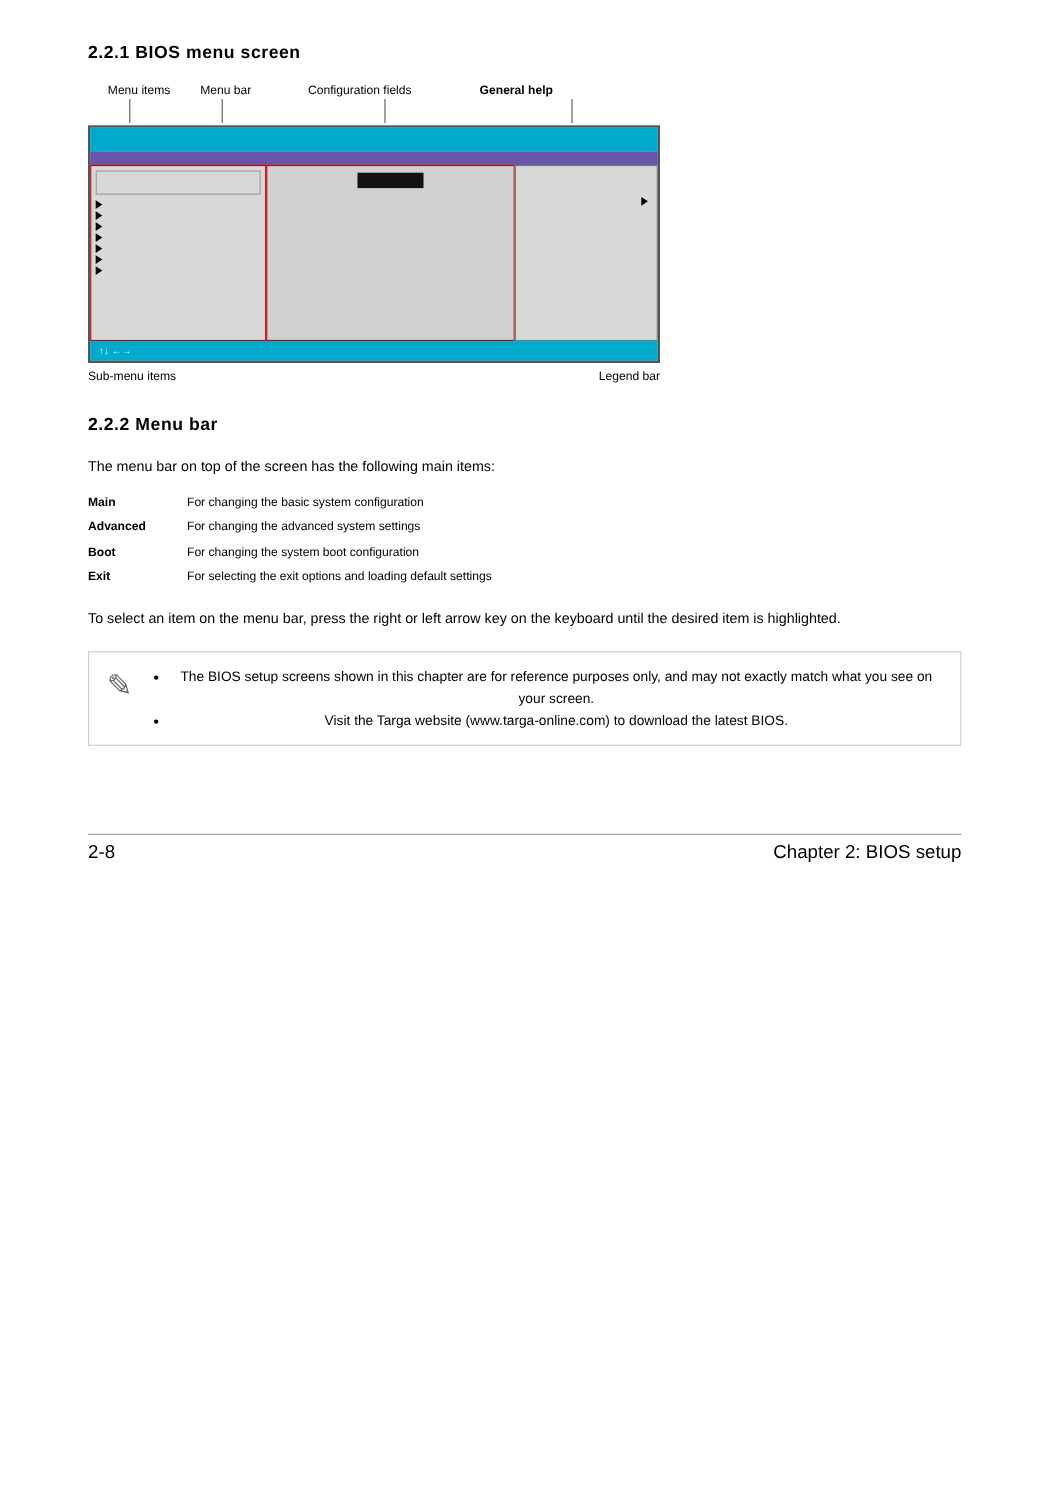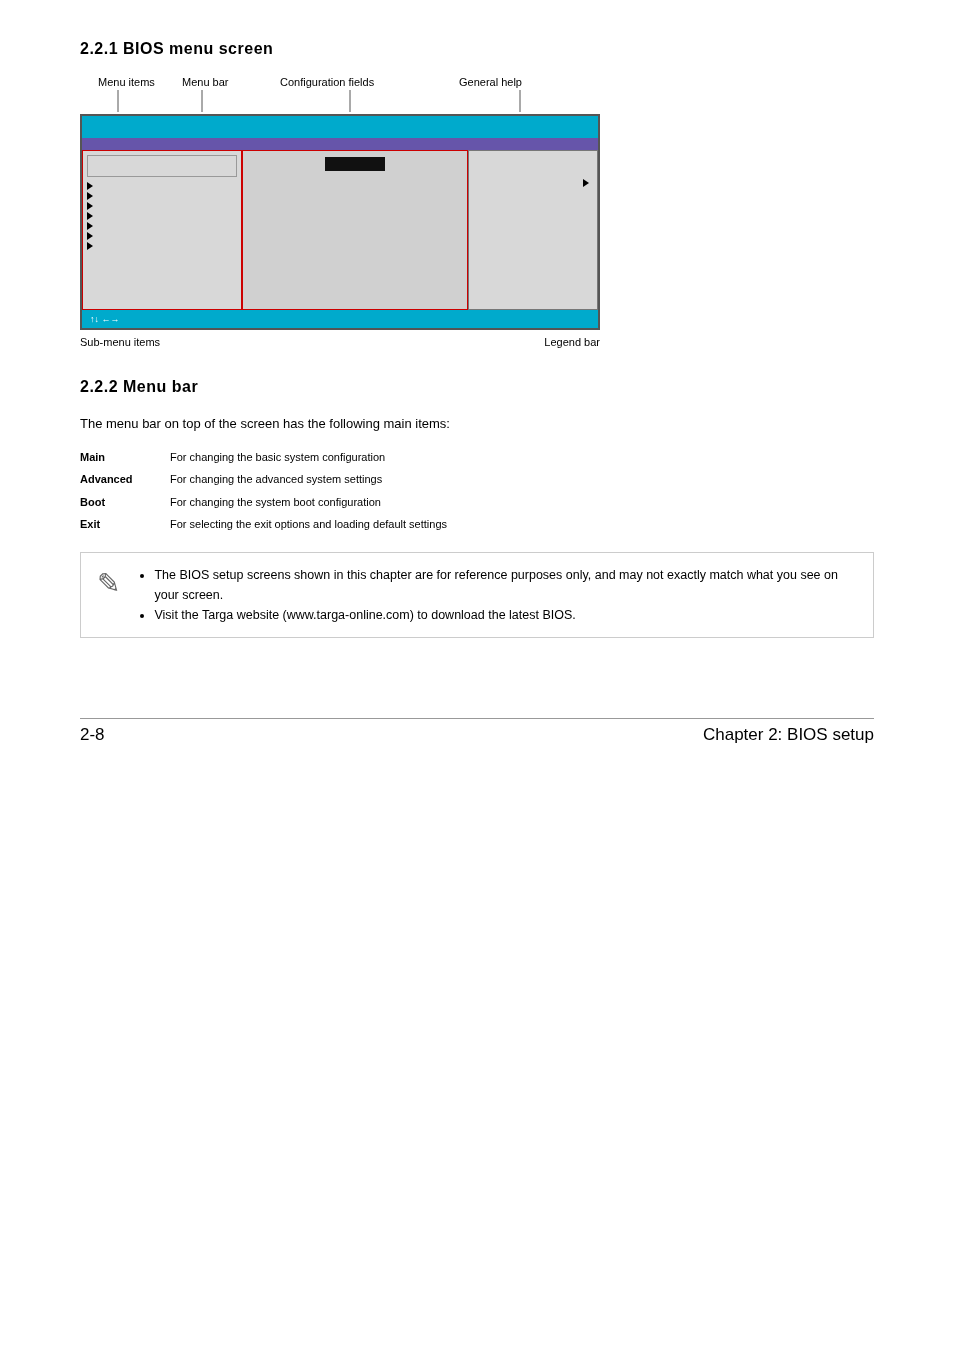--- a/index.html
+++ b/index.html
@@ -201,20 +201,21 @@
 
     .note-icon {
       font-size: 28px;
       color: #666;
       flex-shrink: 0;
       margin-top: 2px;
     }
 
     .note-content {
       flex: 1;
+      text-align: center;
     }
 
     .note-content ul {
       list-style: disc;
       padding-left: 18px;
       font-size: 12.5px;
       line-height: 1.6;
     }
 
     
@@ -234,21 +235,21 @@
   <div class="section-title">2.2.1   BIOS menu screen</div>
 
   <div style="position: relative; width: 520px; height: 36px; margin-bottom: 2px;">
 
     <span class="diag-label" style="left: 18px; top: 0;">Menu items</span>
 
     <span class="diag-label" style="left: 102px; top: 0;">Menu bar</span>
 
     <span class="diag-label" style="left: 200px; top: 0;">Configuration fields</span>
 
-    <span class="diag-label" style="left: 379px; top: 0;">General help</span>
+    <span class="diag-label" style="left: 356px; top: 0; font-weight: bold;">General help</span>
 
     <svg style="position: absolute; top: 14px; left: 0; width: 520px; height: 22px;">
 
       <line x1="38" y1="0" x2="38" y2="22" stroke="#555" stroke-width="1"></line>
 
       <line x1="122" y1="0" x2="122" y2="22" stroke="#555" stroke-width="1"></line>
 
       <line x1="270" y1="0" x2="270" y2="22" stroke="#555" stroke-width="1"></line>
 
       <line x1="440" y1="0" x2="440" y2="22" stroke="#555" stroke-width="1"></line>
@@ -329,20 +330,21 @@
         <td>Boot</td>
         <td>For changing the system boot configuration</td>
       </tr>
       <tr>
         <td>Exit</td>
         <td>For selecting the exit options and loading default settings</td>
       </tr>
     </tbody>
   </table>
 
+  <p class="select-desc">To select an item on the menu bar, press the right or left arrow key on the keyboard until the desired item is highlighted.</p>
 
   <div class="note-box">
     <div class="note-icon">✎</div>
     <div class="note-content">
       <ul>
         <li>The BIOS setup screens shown in this chapter are for reference purposes only, and may not exactly match what you see on your screen.</li>
         <li>Visit the Targa website (www.targa-online.com) to download the latest BIOS.</li>
       </ul>
     </div>
   </div>

